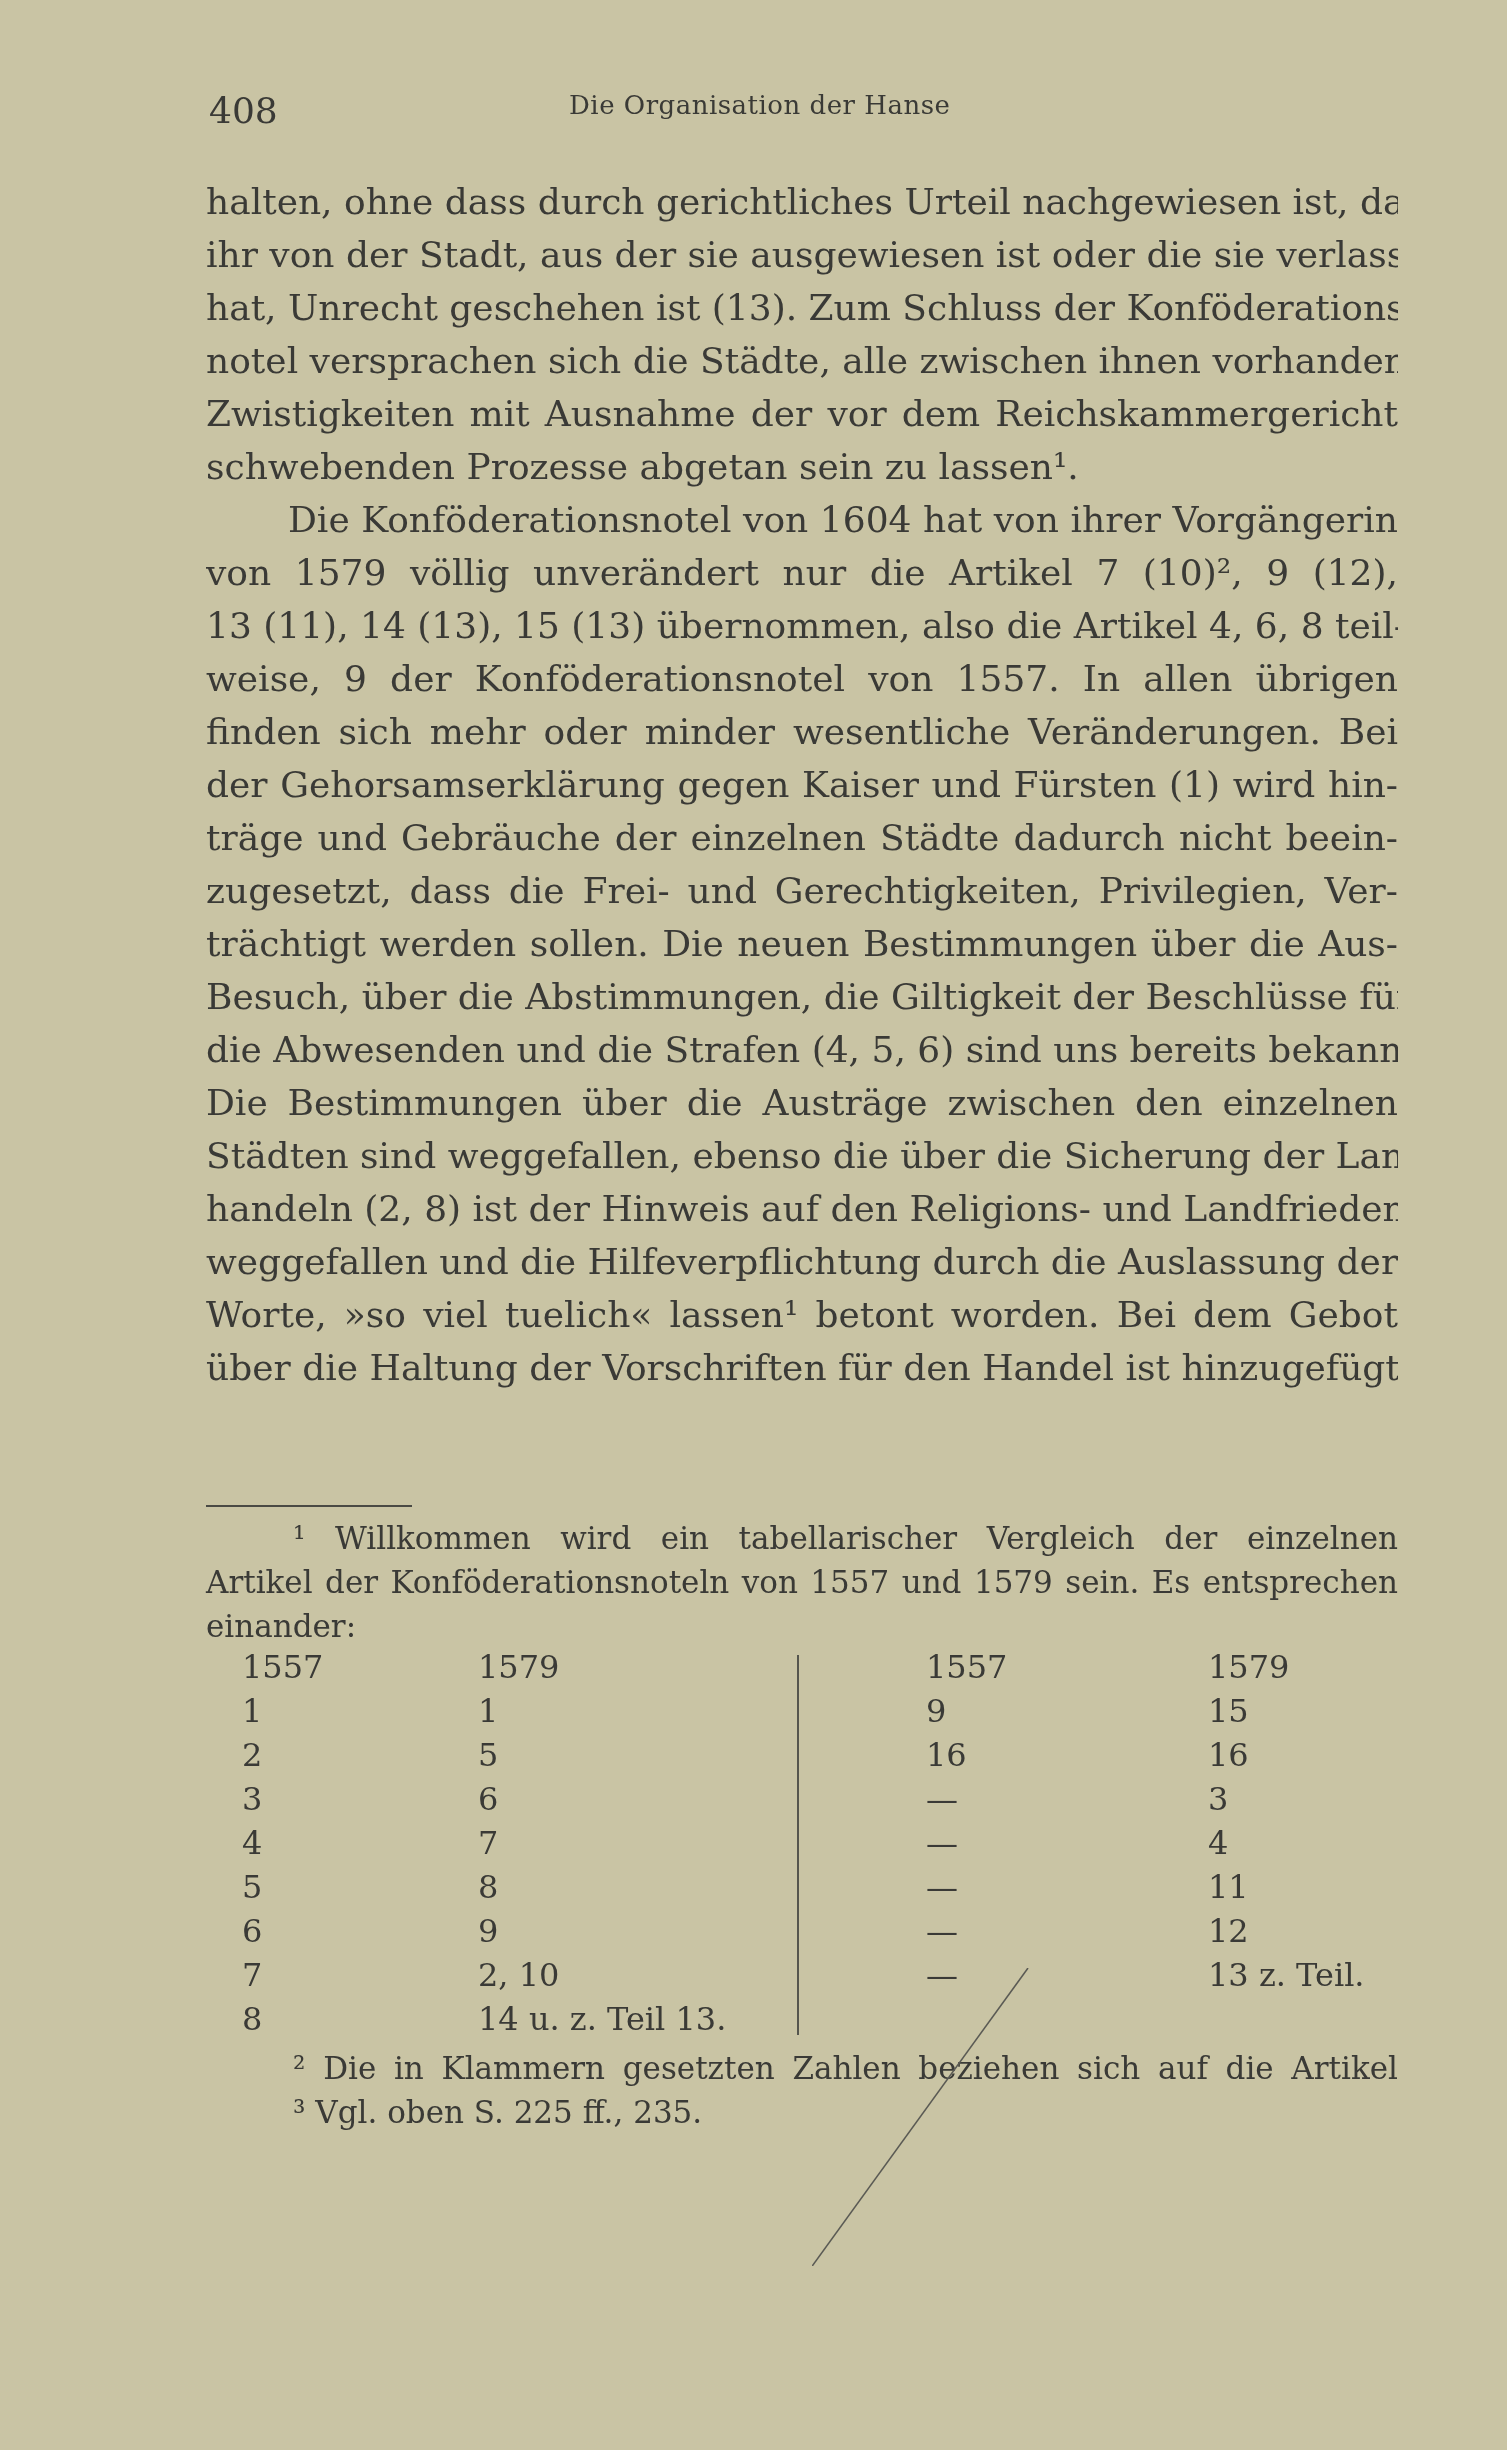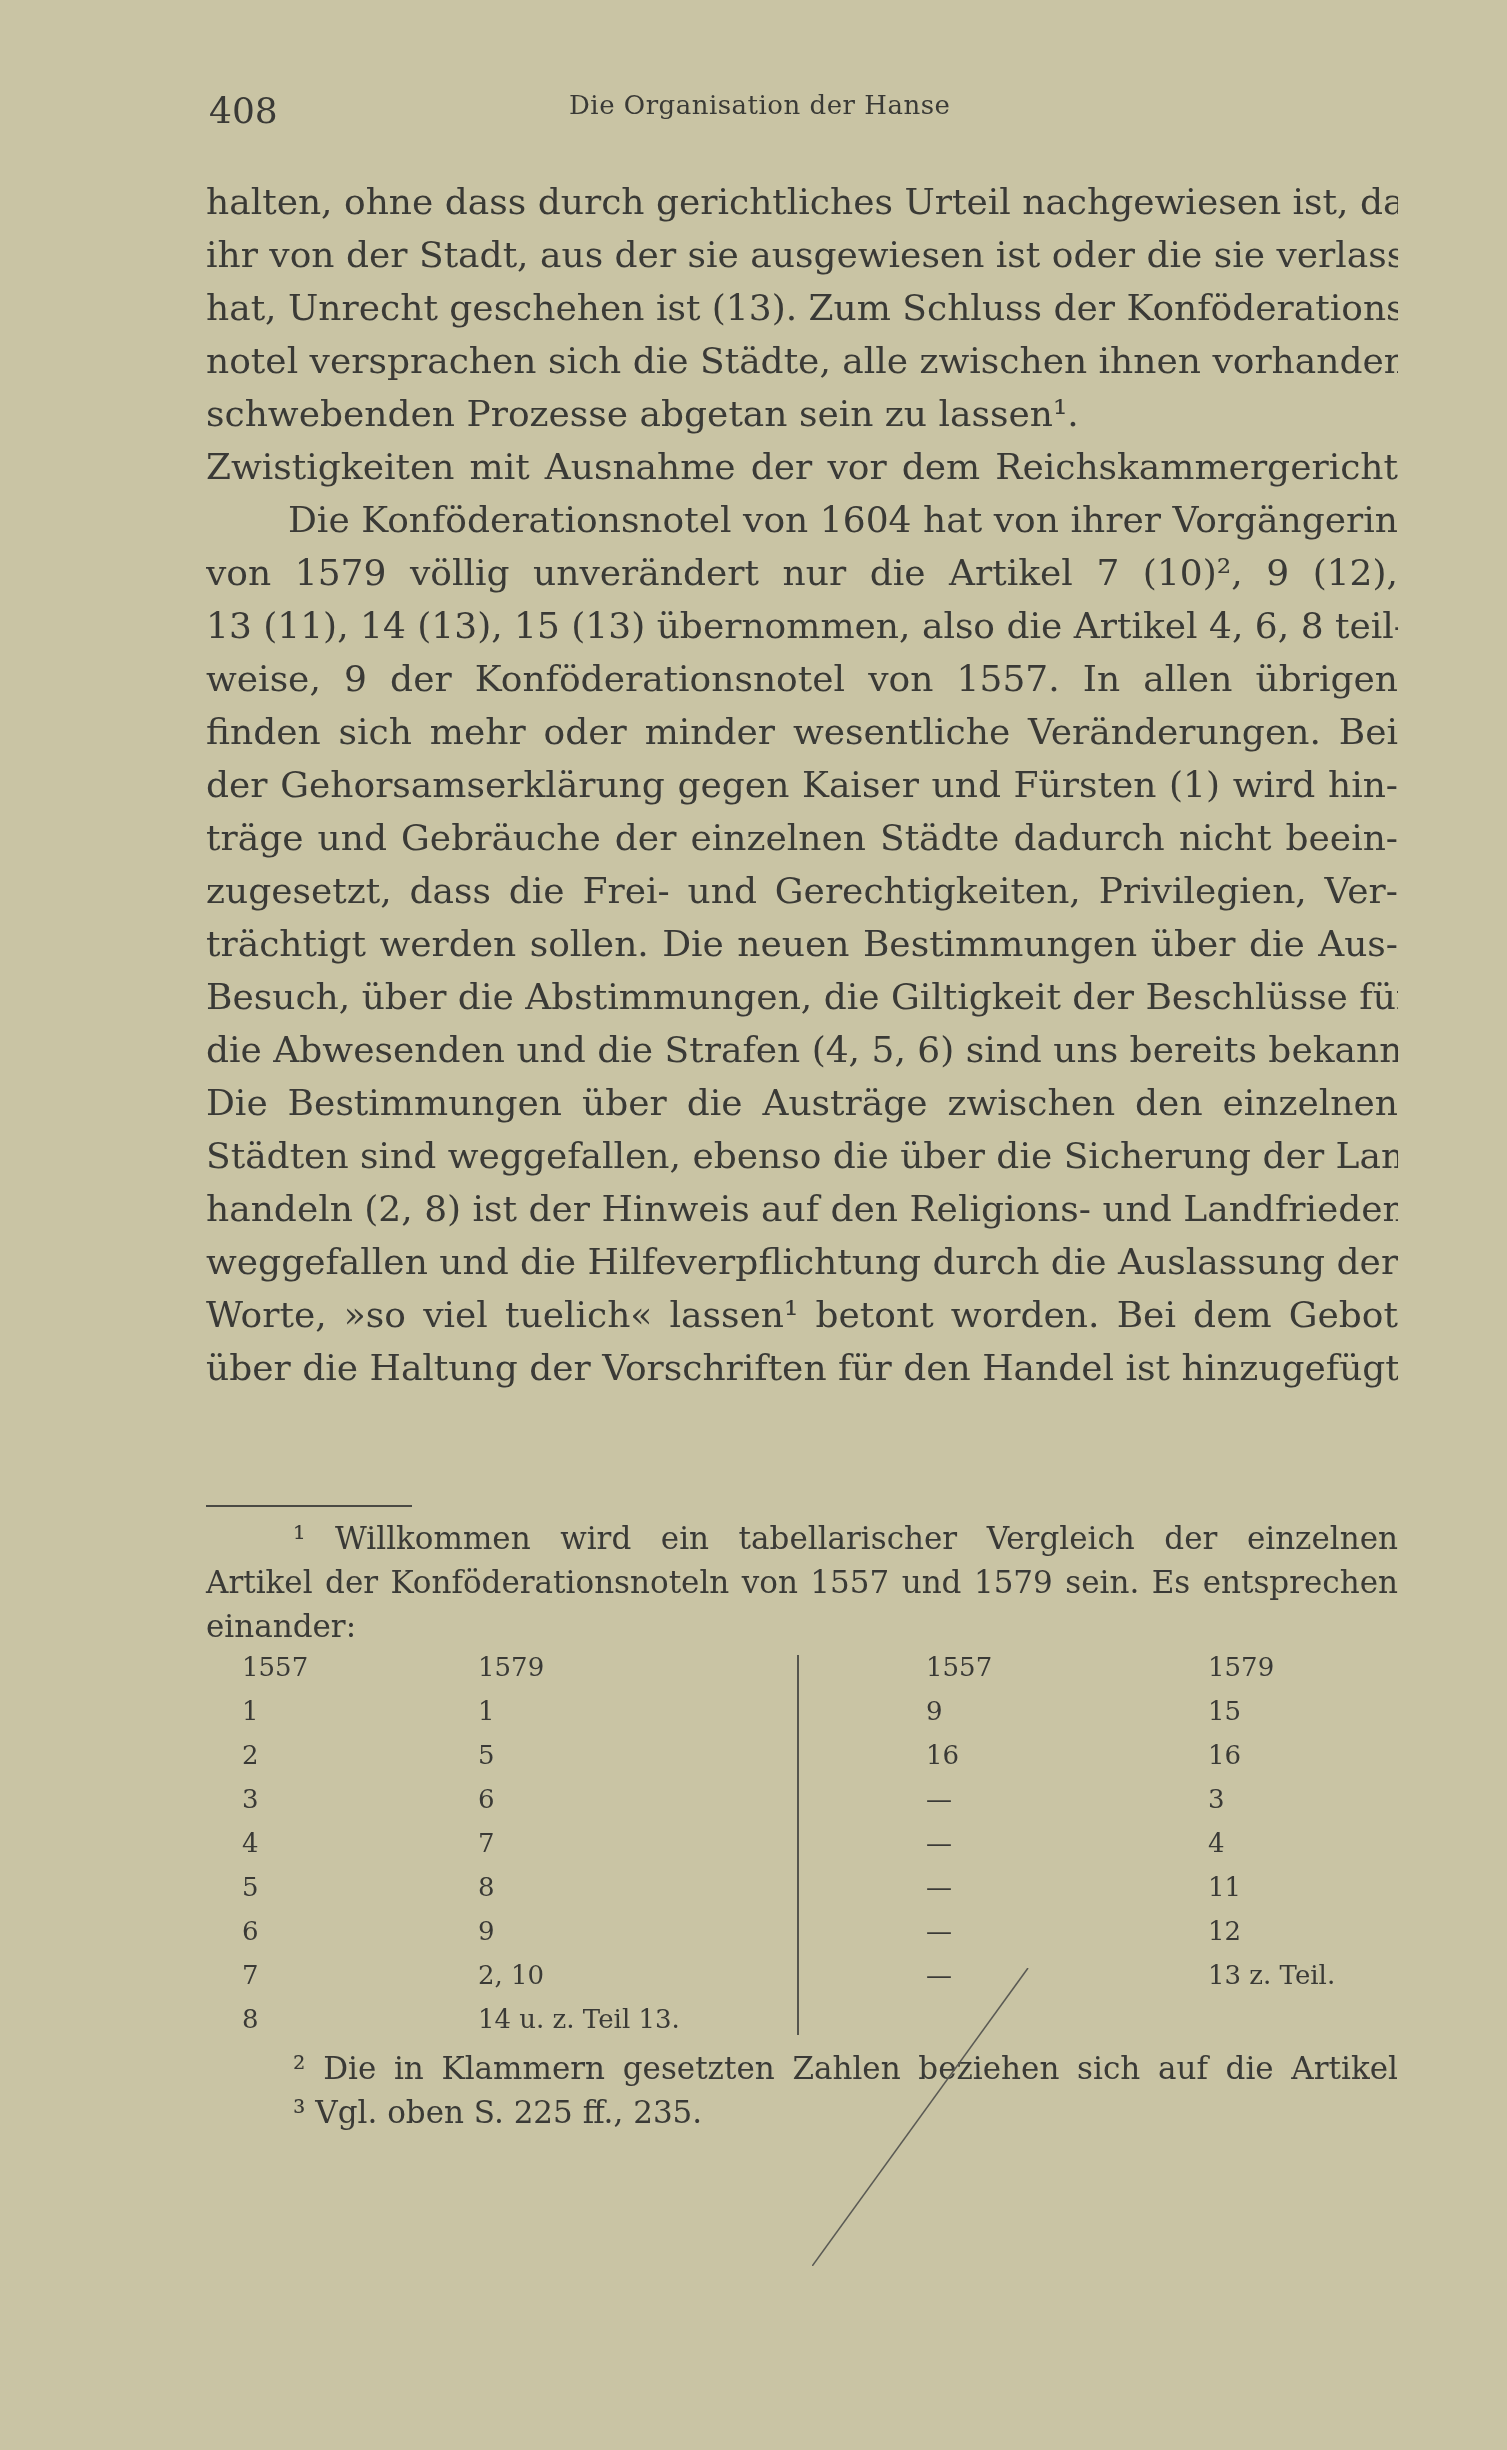--- a/index.html
+++ b/index.html
@@ -15,43 +15,43 @@
   .body { position:absolute; top:175px; left:0; width:1192px; }
   .line { font-size:36px; line-height:53px; height:53px; text-align:justify; text-align-last:justify; white-space:nowrap; overflow:hidden; }
   .line.last { text-align-last:left; }
   .indent { padding-left:82px; }
   .rule { position:absolute; left:0; top:1505px; width:206px; height:2.1px; background:#4a4a44; }
   .fn { position:absolute; top:1516px; left:0; width:1192px; }
   .fnline { font-size:31px; line-height:44px; height:44px; white-space:nowrap; text-align:justify; text-align-last:justify; }
   .fnline.last { text-align-last:left; }
   .fnindent { padding-left:87px; }
   .table { position:absolute; top:1645px; left:0; width:1192px; }
-  .trow { height:44px; font-size:26px; line-height:44px; position:relative; }
+  .trow { height:44px; font-size:32px; line-height:44px; position:relative; }
   .trow span { position:absolute; }
   .c1 { left:36px; } .c2 { left:272px; } .c3 { left:720px; } .c4 { left:1002px; }
   .vline { position:absolute; left:591px; top:1655px; width:1.5px; height:380px; background:#55554d; }
   .fn2 { position:absolute; top:2046px; left:0; width:1192px; }
   .pencil { position:absolute; left:606px; top:1968px; width:319px; height:298px; }
 </style>
 </head>
 <body>
 
 <div class="page">
   <div class="header">
     <span class="pageno">408</span>
     <span class="running">Die Organisation der Hanse</span>
   </div>
 
   <div class="body">
     <div class="line">halten, ohne dass durch gerichtliches Urteil nachgewiesen ist, dass</div>
     <div class="line">ihr von der Stadt, aus der sie ausgewiesen ist oder die sie verlassen</div>
     <div class="line">hat, Unrecht geschehen ist (13). Zum Schluss der Konföderations-</div>
     <div class="line">notel versprachen sich die Städte, alle zwischen ihnen vorhandenen</div>
+    <div class="line">Zwistigkeiten mit Ausnahme der vor dem Reichskammergericht</div>
     <div class="line last">schwebenden Prozesse abgetan sein zu lassen¹.</div>
-    <div class="line">Zwistigkeiten mit Ausnahme der vor dem Reichskammergericht</div>
     <div class="line indent">Die Konföderationsnotel von 1604 hat von ihrer Vorgängerin</div>
     <div class="line">von 1579 völlig unverändert nur die Artikel 7 (10)², 9 (12),</div>
     <div class="line">13 (11), 14 (13), 15 (13) übernommen, also die Artikel 4, 6, 8 teil-</div>
     <div class="line">weise, 9 der Konföderationsnotel von 1557. In allen übrigen</div>
     <div class="line">finden sich mehr oder minder wesentliche Veränderungen. Bei</div>
     <div class="line">der Gehorsamserklärung gegen Kaiser und Fürsten (1) wird hin-</div>
     <div class="line">träge und Gebräuche der einzelnen Städte dadurch nicht beein-</div>
     <div class="line">zugesetzt, dass die Frei- und Gerechtigkeiten, Privilegien, Ver-</div>
     <div class="line">trächtigt werden sollen. Die neuen Bestimmungen über die Aus-</div>
     <div class="line">Besuch, über die Abstimmungen, die Giltigkeit der Beschlüsse für</div>

